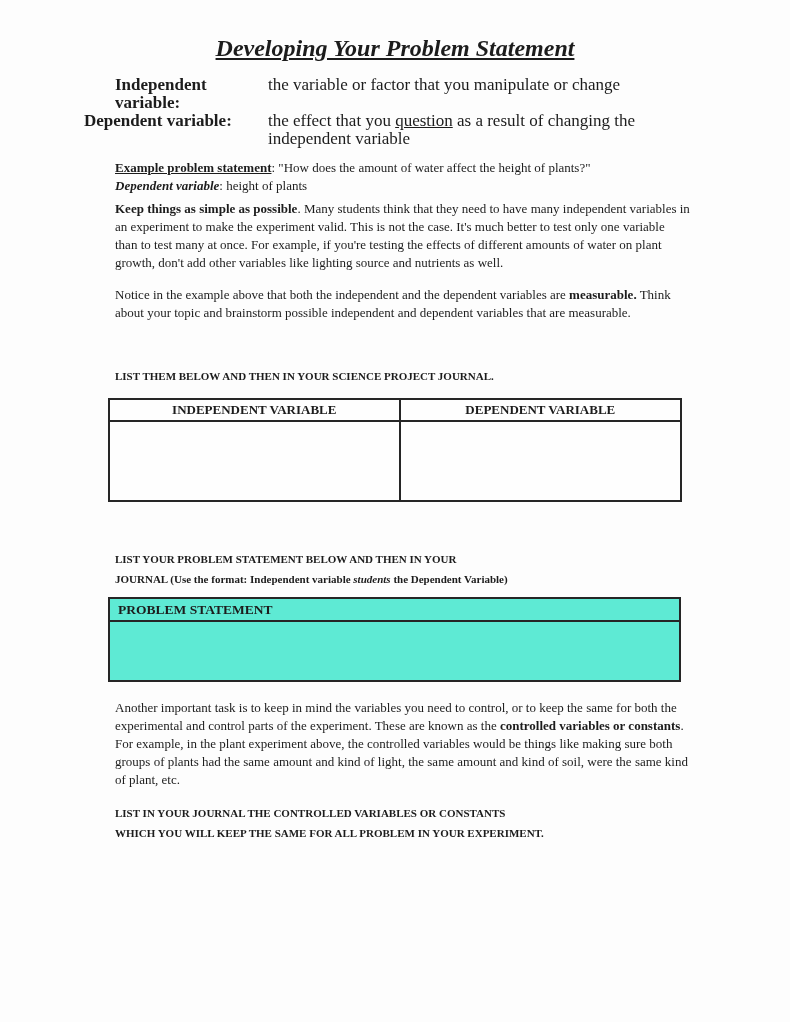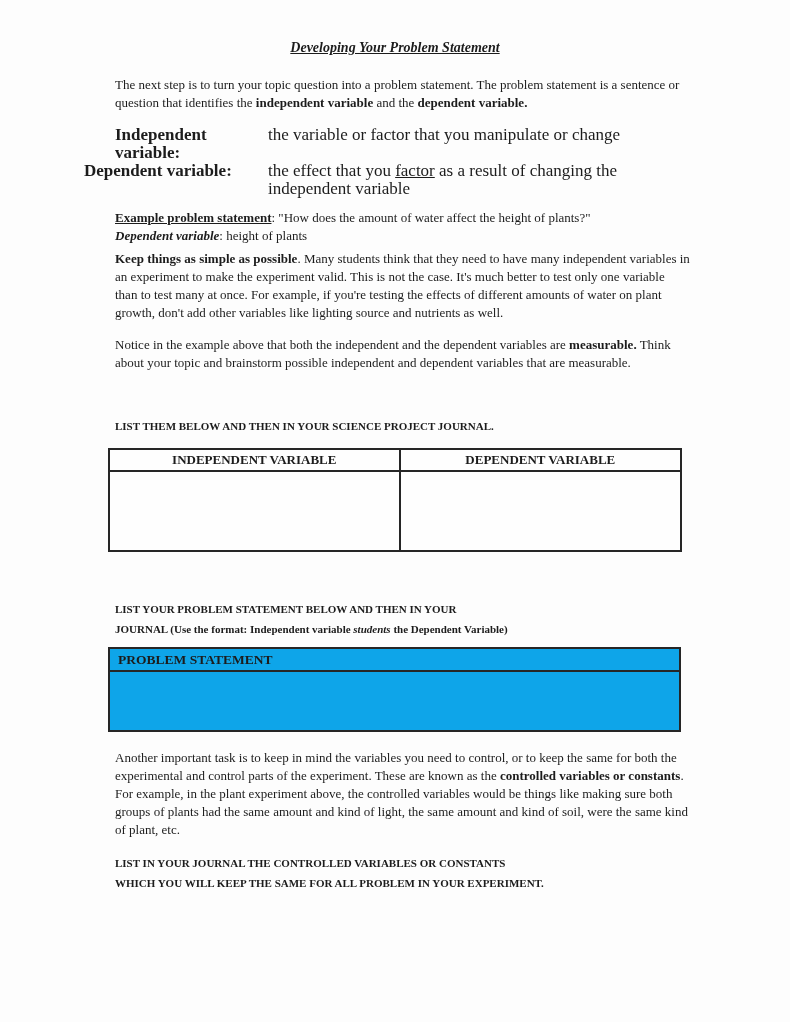--- a/index.html
+++ b/index.html
@@ -7,21 +7,21 @@
     position:relative;
     width:790px; height:1022px;
     background:#fdfdfd;
     font-family:"Liberation Serif", serif;
     color:#1c1c1c;
     box-sizing:border-box;
     padding:36px 100px 0 115px;
     overflow:hidden;
   }
   .title {
-    font-size:14px; font-weight:bold; font-style:italic;
+    font-size:24px; font-weight:bold; font-style:italic;
     text-align:center;
     margin:0 -100px 16px -115px;
     line-height:24px;
   }
   .title .u-span { text-decoration:underline; }
   .body {
     font-size:13px; line-height:18px; margin:0;
   }
   b { font-weight:bold; }
   .u { text-decoration:underline; }
@@ -57,44 +57,43 @@
   table.vars-table th, table.vars-table td { border:2px solid #262626; }
   table.vars-table th {
     font-size:13px; font-weight:bold; text-align:center;
     height:18px; padding:1px 2px;
   }
   table.vars-table td { height:76px; }
   .ps-box {
     margin:8px 0 0 -7px;
     width:573px;
     border:2px solid #262626;
-    background:#0ea5e9;
+    background:#5eead4;
     box-sizing:border-box;
   }
   .ps-box-header {
     font-weight:bold; font-size:13.5px; line-height:19px;
     padding:1px 4px 1px 8px;
     border-bottom:2px solid #262626;
   }
   .ps-box-body { height:58px; }
 </style>
 </head>
 <body>
 
 <div class="page">
 
   <h1 class="title"><span class="u-span">Developing Your Problem Statement</span></h1>
 
-  <p class="body"><span>The next step is to turn your topic question into a problem statement. The problem statement is a sentence or question that identifies the </span><b>independent variable</b><span> and the </span><b>dependent variable.</b></p>
 
   <div class="defs">
     <div class="def-label indent">Independent variable:</div>
     <div class="def-text">the variable or factor that you manipulate or change</div>
     <div class="def-label">Dependent variable:</div>
-    <div class="def-text"><span>the effect that you </span><span class="u">factor</span><span> as a result of changing the independent variable</span></div>
+    <div class="def-text"><span>the effect that you </span><span class="u">question</span><span> as a result of changing the independent variable</span></div>
   </div>
 
   <div class="example">
     <div><span class="bold-u">Example problem statement</span><span>:  </span><span>"How does the amount of water affect the height of plants?"</span></div>
     <div class="example-vars">
       <div class="ex-right"><span class="bi">Dependent variable</span><span>: height of plants</span></div>
     </div>
   </div>
 
   <p class="body para-keep"><b>Keep things as simple as possible</b><span>. Many students think that they need to have many independent variables in an experiment to make the experiment valid. This is not the case. It's much better to test only one variable than to test many at once. For example, if you're testing the effects of different amounts of water on plant growth, don't add other variables like lighting source and nutrients as well.</span></p>

